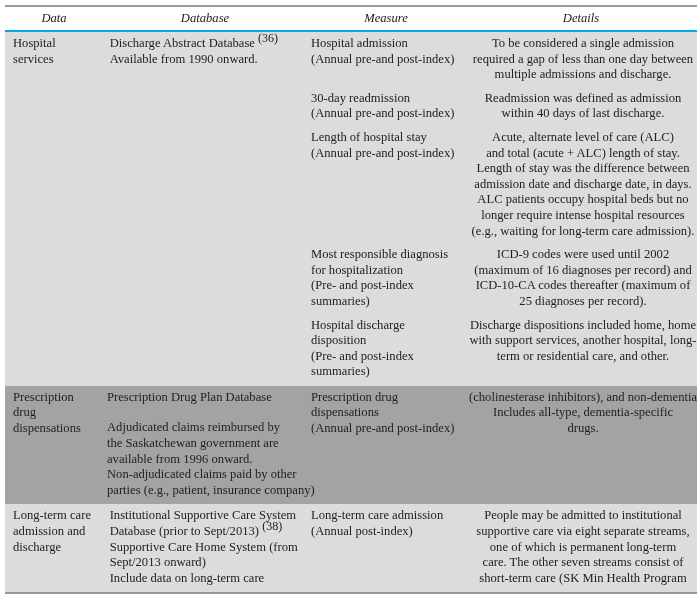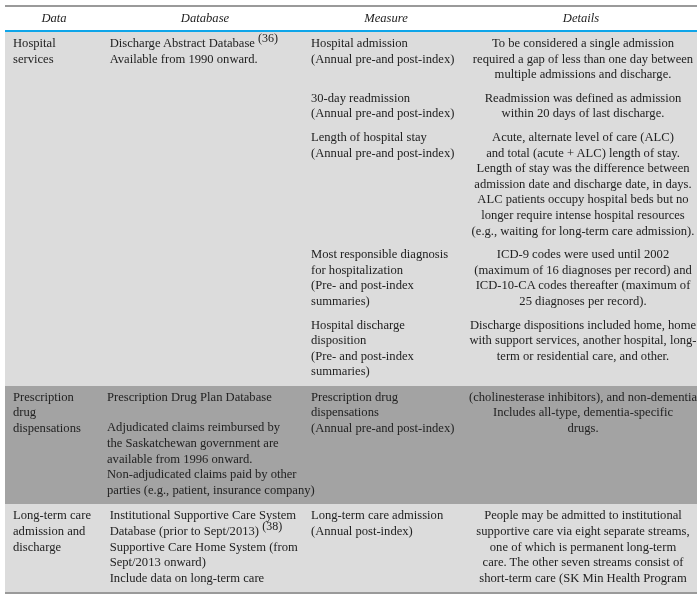--- a/index.html
+++ b/index.html
@@ -104,21 +104,21 @@
           <span class="line">multiple admissions and discharge.</span>
         </div>
       </div>
       <div class="pair">
         <div class="c3">
           <span class="line">30-day readmission</span>
           <span class="line">(Annual pre-and post-index)</span>
         </div>
         <div class="c4">
           <span class="line">Readmission was defined as admission</span>
-          <span class="line">within 20 days of last discharge.</span>
+          <span class="line">within 40 days of last discharge.</span>
         </div>
       </div>
       <div class="pair">
         <div class="c3">
           <span class="line">Length of hospital stay</span>
           <span class="line">(Annual pre-and post-index)</span>
         </div>
         <div class="c4">
           <span class="line">Acute, alternate level of care (ALC)</span>
           <span class="line">and total (acute + ALC) length of stay.</span>

